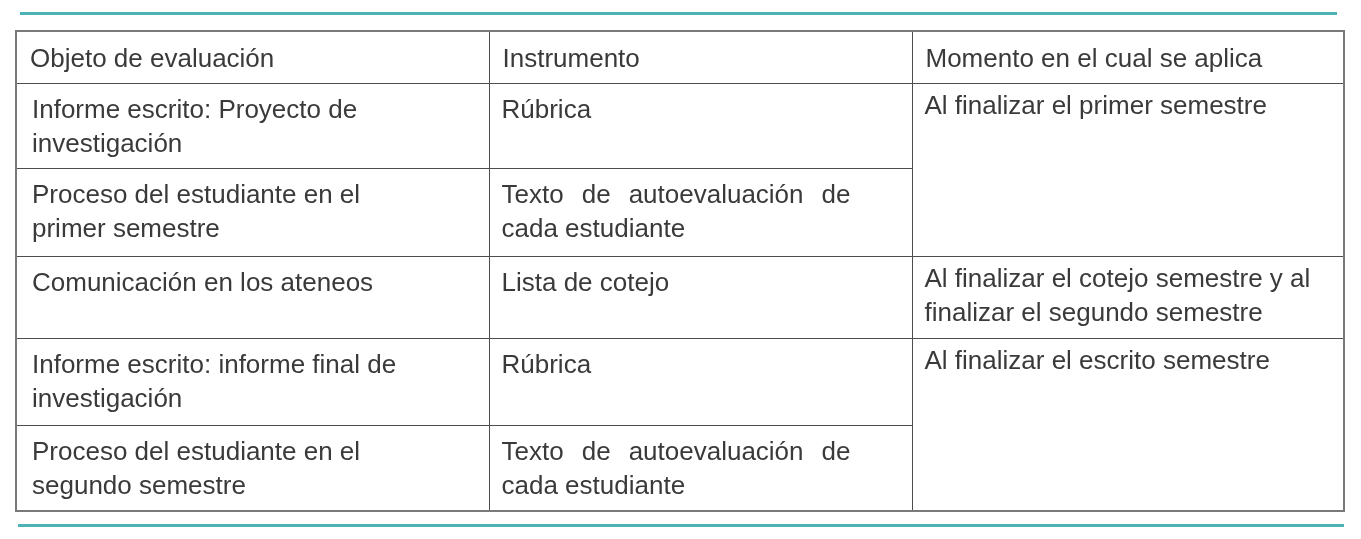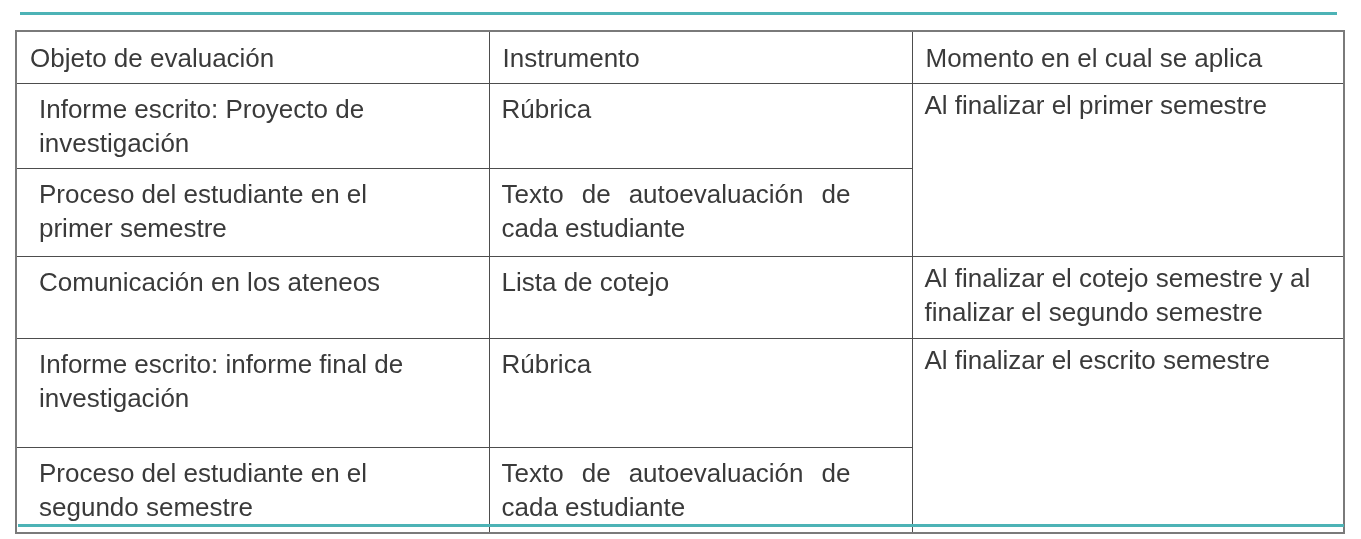--- a/index.html
+++ b/index.html
@@ -41,31 +41,31 @@
     overflow: hidden;
   }
   #eval-table th {
     text-align: left;
     vertical-align: middle;
     height: 51px;
     padding: 0 10px 0 13px;
     white-space: nowrap;
   }
   #eval-table td { vertical-align: top; }
-  td.c1 { padding: 8px 75px 8px 22px; }   
+  td.c1 { padding: 8px 75px 8px 15px; }   
   td.c2 { padding: 8px 61px 8px 12px; }   
   td.c2.justify { text-align: justify; }
   td.c3 {
     vertical-align: middle;
     padding: 4px 18px 4px 12px;           
   }
   tr.r1 { height: 85px; }
   tr.r2 { height: 88px; }
   tr.r3 { height: 82px; margin-left: 17px; }
-  tr.r4 { height: 109px; }
+  tr.r4 { height: 87px; }
   tr.r5 { height: 83px; }
 </style>
 </head>
 <body>
 
 <div id="accent-top" class="accent-line" style="background-color: rgb(77, 179, 182);"></div>
 
 <table id="eval-table">
   <colgroup>
     <col style="width:473px">

